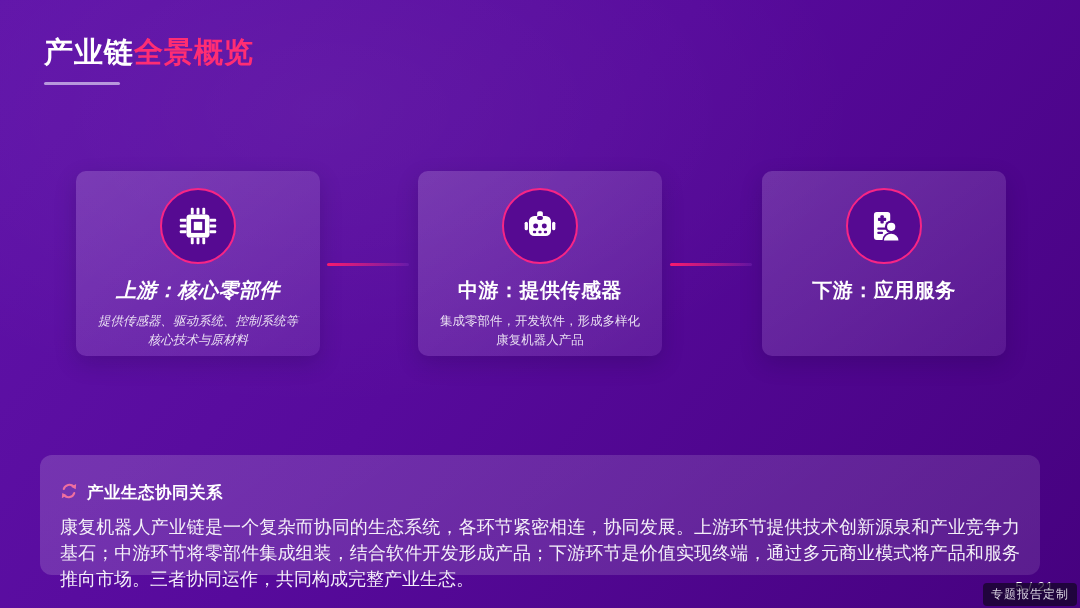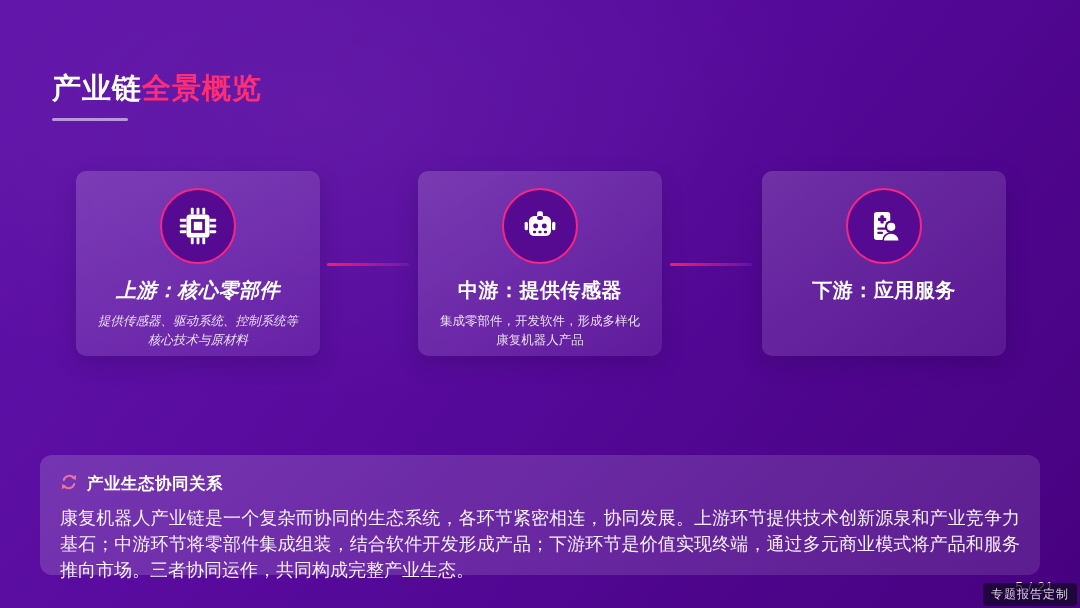--- a/index.html
+++ b/index.html
@@ -10,21 +10,21 @@
   .slide{
     position:relative;
     width:1080px;height:608px;
     overflow:hidden;
     background:
       radial-gradient(900px 500px at 30% 18%, rgba(255,255,255,0.05), rgba(255,255,255,0) 60%),
       linear-gradient(128deg,#6013a9 0%,#570a9c 45%,#46017f 100%);
   }
 
   
-  .header{position:absolute;left:52px;top:34px;margin-top:36px;}
+  .header{position:absolute;left:44px;top:34px;}
   .title{font-size:29px;font-weight:bold;letter-spacing:1px;line-height:36px;}
   .title .t-white{color:#ffffff;}
   .title .t-accent{color:#ff2d73;}
   .title-underline{
     width:76px;height:3px;margin-top:12px;
     background:#cdb9ea;opacity:.8;border-radius:2px;
   }
 
   
   .card{
@@ -54,21 +54,21 @@
     position:absolute;top:263px;height:3px;width:82px;border-radius:2px;
     background:linear-gradient(90deg,#fb1a6d 0%,rgba(150,60,210,0.25) 100%);
   }
   .connector.c1{left:327px;} .connector.c2{left:670px;}
 
   
   .panel{
     position:absolute;left:40px;top:455px;width:1000px;height:120px;
     box-sizing:border-box;border-radius:12px;
     background:linear-gradient(145deg,rgba(255,255,255,0.16),rgba(255,255,255,0.11));
-    padding:18px 20px 0 20px;
+    padding:27px 20px 0 20px;
   }
   .panel-heading{display:flex;align-items:center;gap:9px;}
   .panel-heading svg{width:18px;height:18px;}
   .panel-heading-text{font-size:16.5px;font-weight:bold;color:#ffffff;letter-spacing:.5px;}
   .panel-body{
     margin-top:10px;font-size:18px;line-height:26px;
     color:rgba(255,255,255,0.93);text-align:justify;
   }
 
   

